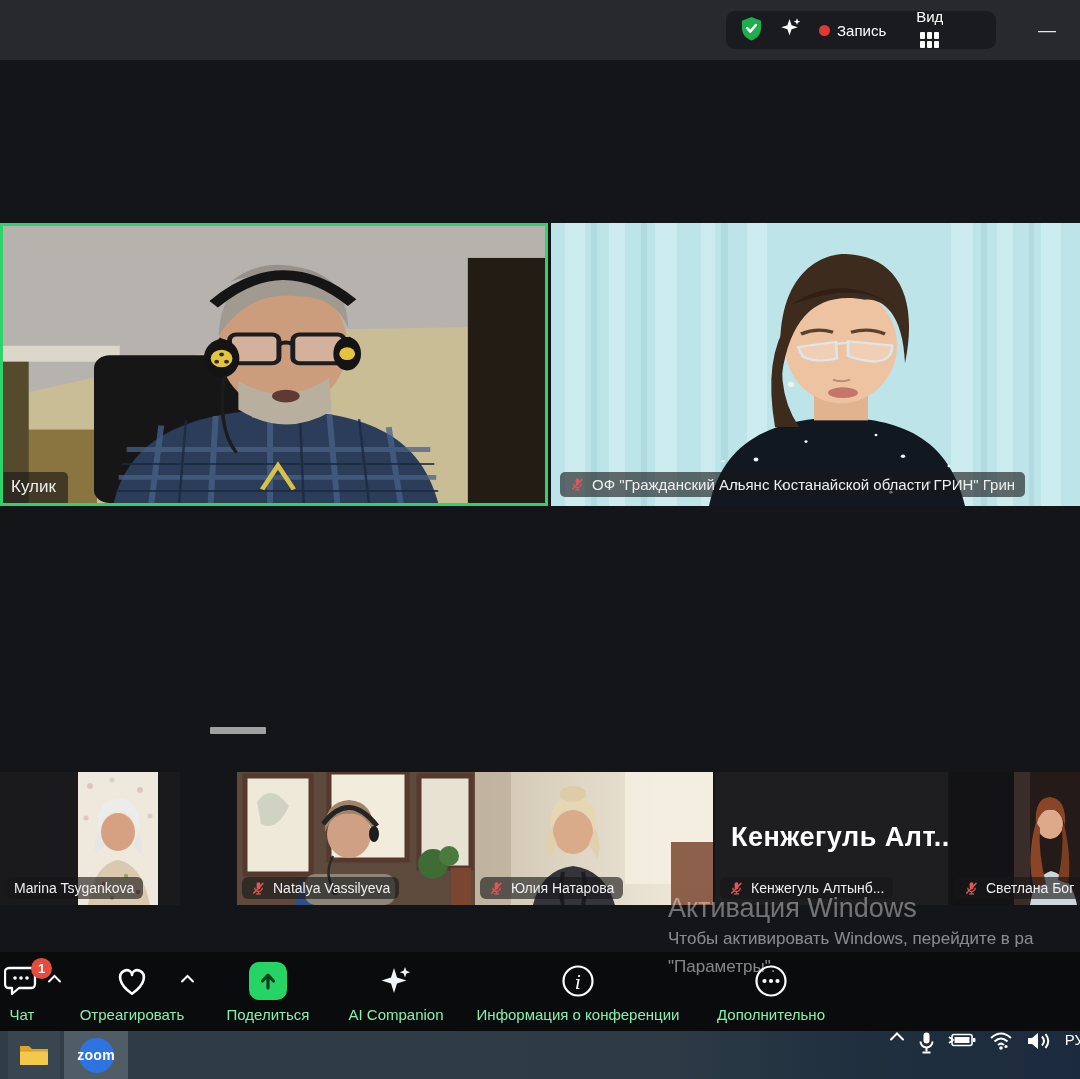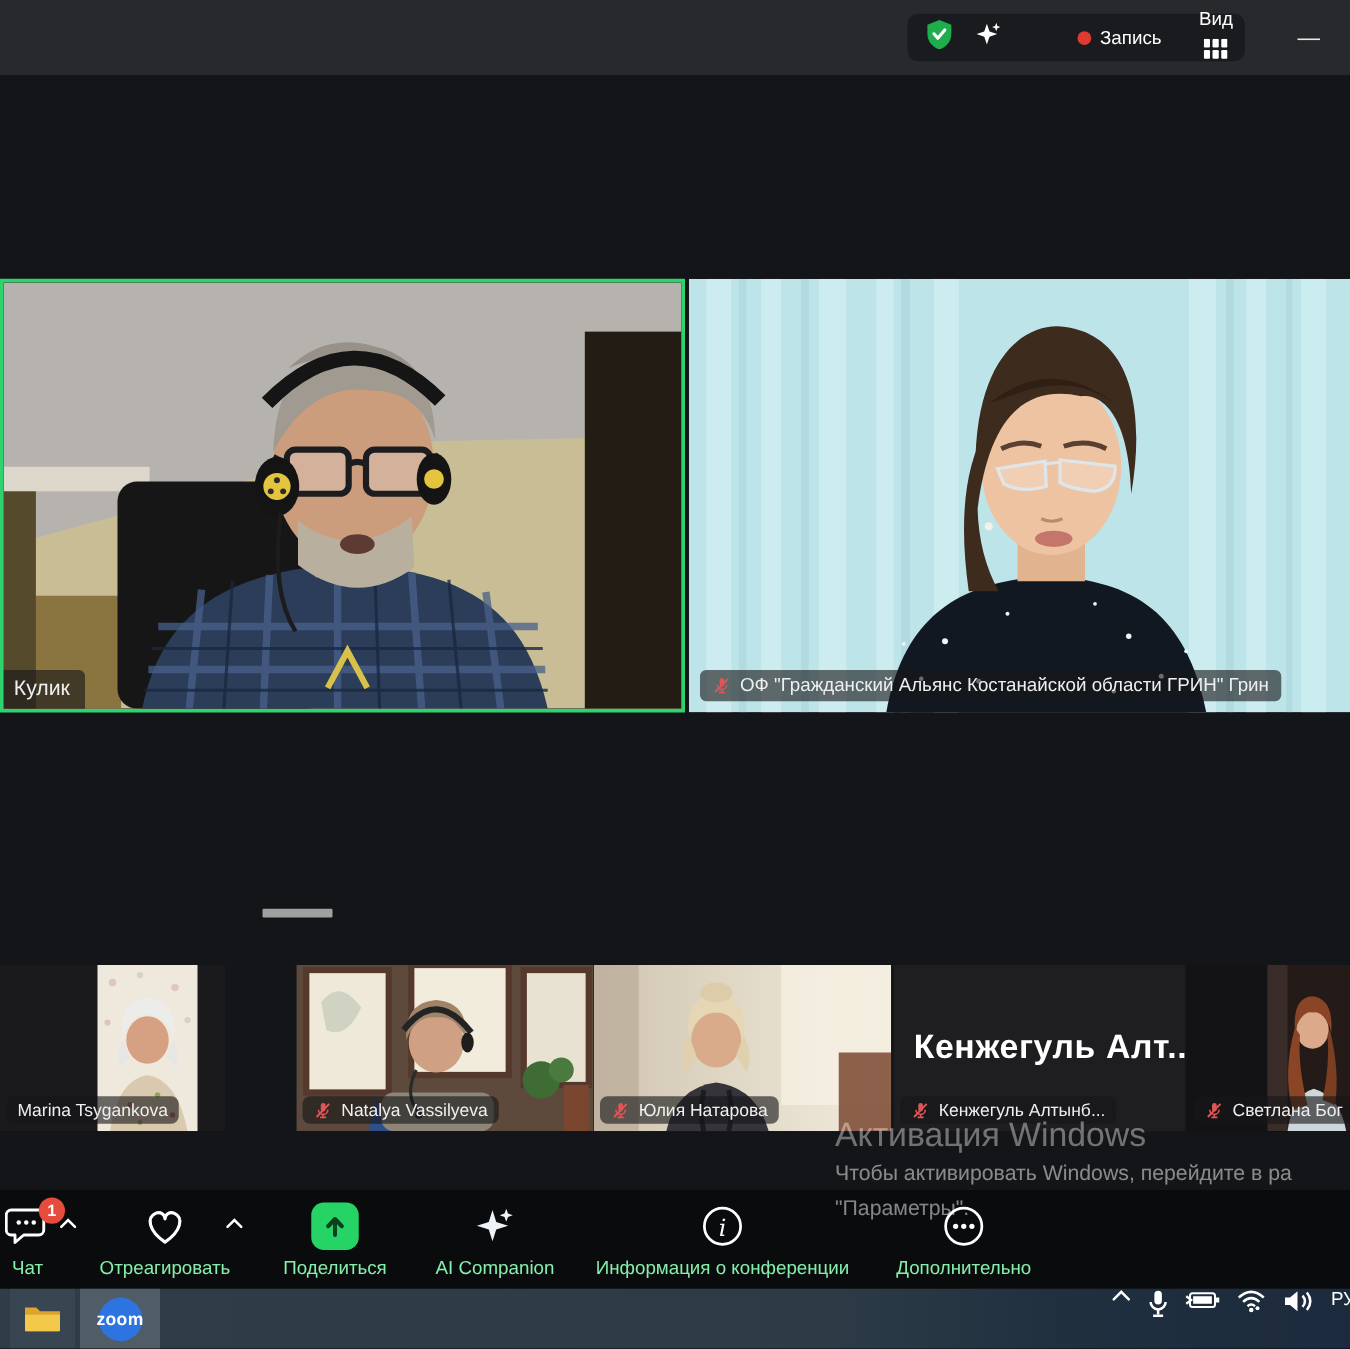--- a/index.html
+++ b/index.html
@@ -5,29 +5,29 @@
   * { margin:0; padding:0; box-sizing:border-box; }
   html,body { width:1080px; height:1079px; background:#000; }
   body { font-family:"Liberation Sans","DejaVu Sans",sans-serif; overflow:hidden; position:relative; }
   #screen { position:absolute; inset:0; width:1080px; height:1079px; background:#131417; overflow:hidden; }
 
   
   .topbar { position:absolute; left:0; top:0; width:1080px; height:60px; background:#28292c; }
   .ctrl-pill { position:absolute; left:726px; top:11px; height:38px; width:270px; background:#1a1b1e; border-radius:9px;
                display:flex; align-items:center; padding:0 14px; gap:16px; }
   .ctrl-pill .lbl { color:#fff; font-size:15px; white-space:nowrap; }
-  .rec-group, .view-group { display:flex; align-items:center; gap:7px; cursor:default;margin-left:43px; }
+  .rec-group, .view-group { display:flex; align-items:center; gap:7px; cursor:default; }
   .rec-dot { width:11px; height:11px; border-radius:50%; background:#df3a31; }
   .min-btn { position:absolute; right:20px; top:18px; width:26px; height:24px; display:flex; align-items:center; justify-content:center;
              color:#e8e8e8; font-size:18px; }
 
   
   .stage { position:absolute; left:0; top:60px; width:1080px; height:971px; background:#141518; }
 
-  .tile-big { position:absolute; top:163px; height:347px; overflow:visible; }
+  .tile-big { position:absolute; top:163px; height:283px; overflow:visible; }
   .tile-left { left:0; width:548px; border:3px solid #2ed36e; }
   .tile-right { left:551px; width:529px; }
   .scene { position:absolute; inset:0; overflow:hidden; }
   .scene svg { display:block; width:100%; height:100%; }
 
   .name-pill { position:absolute; display:flex; align-items:center; gap:7px; background:rgba(22,22,24,.62);
                color:#efefef; font-size:15px; padding:4px 10px; border-radius:5px; white-space:nowrap; z-index:5; }
   .pill-corner { left:0; bottom:0; border-radius:0 5px 0 0; font-size:17px; padding:5px 12px 6px 8px; }
   .pill-inset { left:9px; bottom:9px; }
 

